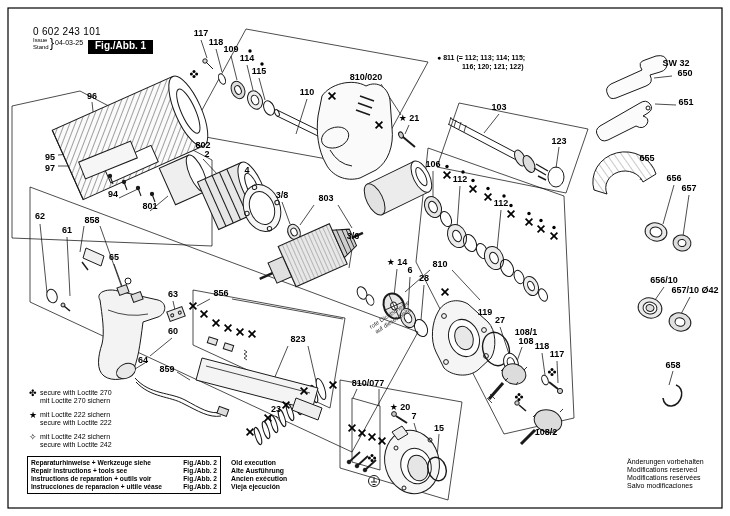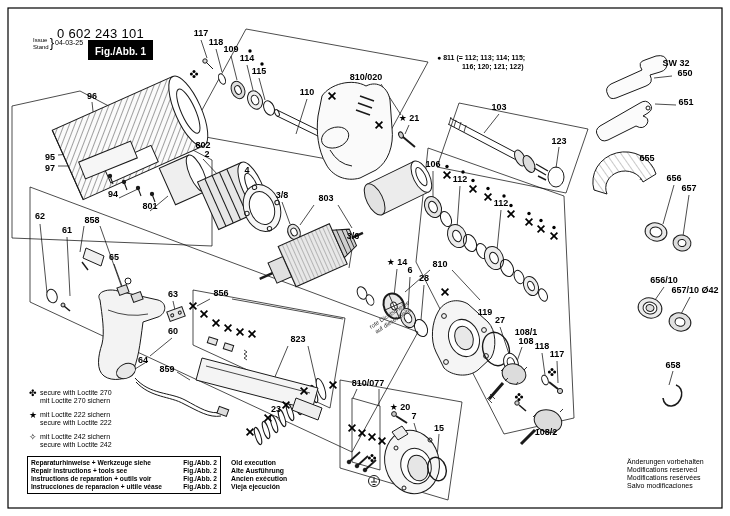--- a/index.html
+++ b/index.html
@@ -1,25 +1,25 @@
 <!DOCTYPE html>
 <html><head>
 <meta charset="utf-8">
 <style>
   html,body{margin:0;padding:0;background:#fff;}
   #page{position:relative;width:730px;height:516px;background:#fff;overflow:hidden;
         font-family:"Liberation Sans","DejaVu Sans",sans-serif;color:#000;}
   .abs{position:absolute;}
   
-  #part-number{left:33px;top:26px;font-size:13px;letter-spacing:.3px;margin-left:24px;}
+  #part-number{left:33px;top:26px;font-size:10px;letter-spacing:.3px;}
   #issue-block{left:33px;top:37px;font-size:6px;line-height:6.5px;display:flex;align-items:center;}
   #issue-brace{font-size:13px;font-weight:400;margin:0 1px 0 1px;}
   #issue-date{font-size:7px;}
   #fig-box{left:88px;top:40px;background:#000;color:#fff;font-weight:bold;font-size:10px;
-           padding:6px 7px 3px 7px;}
+           padding:0 7px 3px 7px;}
   
   #note-811{left:437px;top:53px;font-size:7px;font-weight:bold;line-height:9px;}
   #note-811 div:nth-child(2){padding-left:25px;}
   
   #legend{left:29px;top:389px;font-size:7px;line-height:8px;}
   .lg-row{display:flex;margin-bottom:6px;}
   .lg-sym{width:11px;font-size:9px;line-height:9px;font-family:"DejaVu Sans",sans-serif;}
   
   #repair-box{left:27px;top:456px;width:186px;border:1px solid #000;padding:2px 3px;
               font-size:6.6px;font-weight:bold;line-height:8px;}

